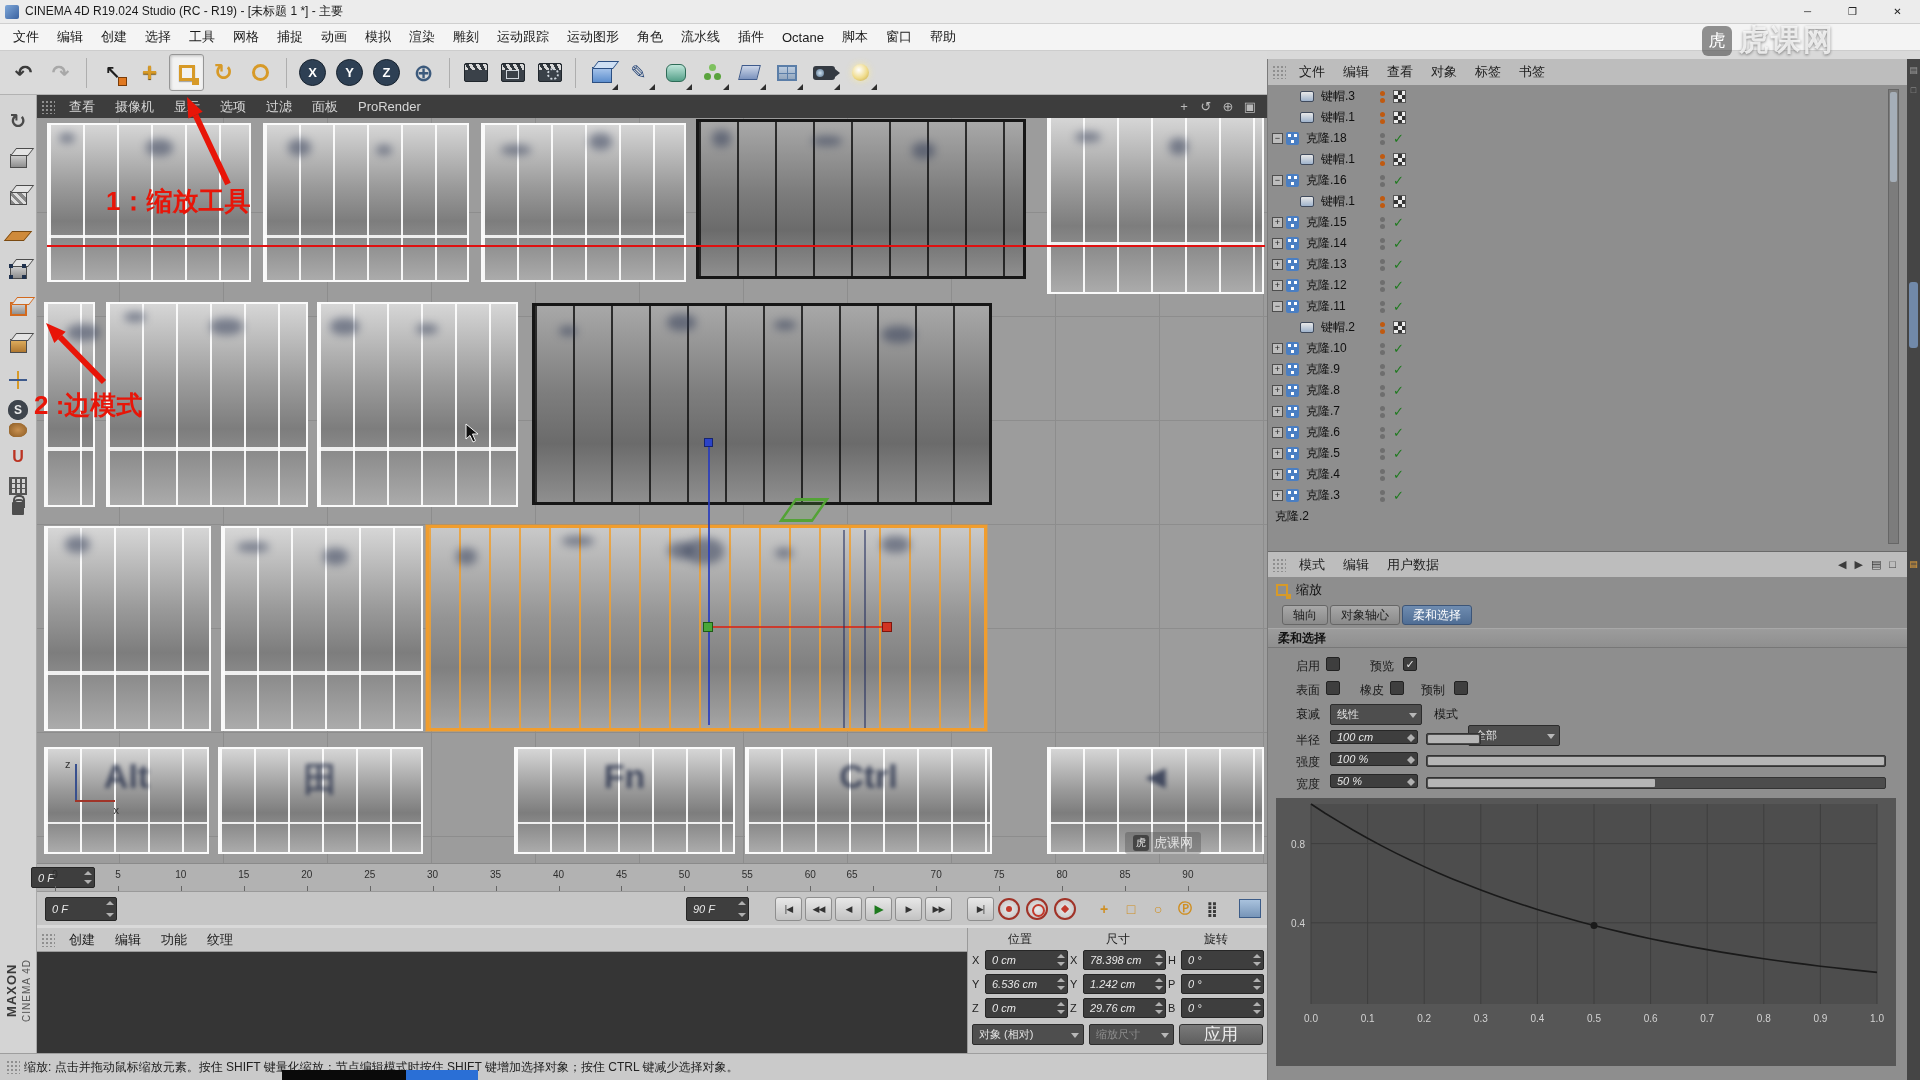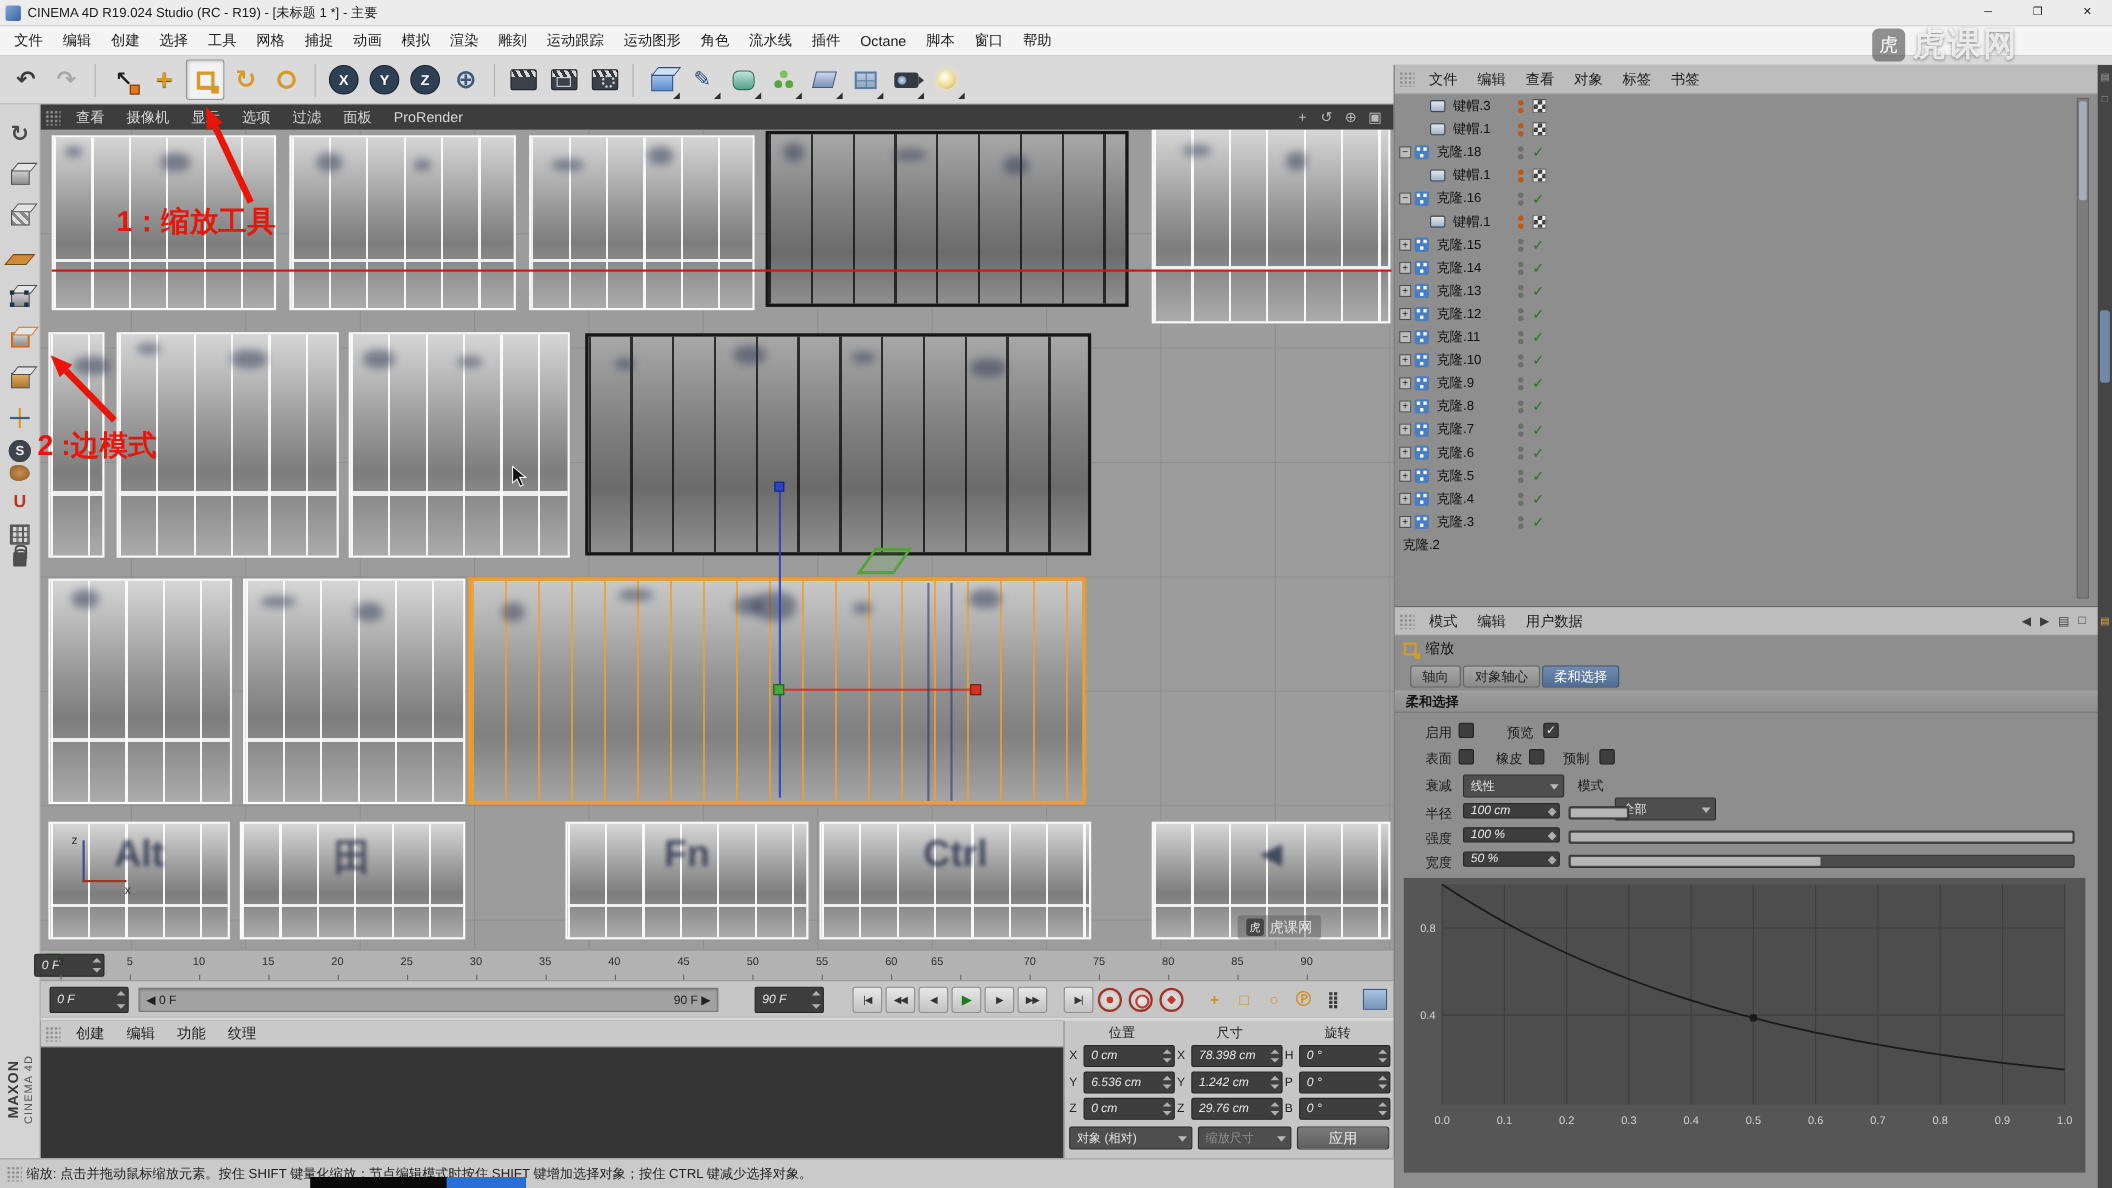--- a/index.html
+++ b/index.html
@@ -158,21 +158,21 @@
   #coordman{position:absolute;left:967px;top:928px;width:300px;height:125px;background:#c6c6c6;border-left:1px solid #9a9a9a;}
   .coord-col{position:absolute;top:3px;width:96px;}
   .coord-title{text-align:center;font-size:12px;color:#222;height:17px;display:flex;align-items:center;justify-content:center;gap:4px;}
   .crow{display:flex;align-items:center;height:23px;margin-bottom:1px;}
   .crow .axl{width:13px;font-size:11px;color:#222;flex:none;}
   .crow .field{flex:1;height:20px;}
   .coord-bottom{position:absolute;left:4px;right:4px;top:96px;display:flex;gap:5px;}
   .dropdown{height:21px;background:#4e4e4e;border:1px solid #2c2c2c;border-radius:2px;color:#e2e2e2;font-size:11px;display:flex;align-items:center;padding:0 16px 0 6px;position:relative;}
   .dropdown::after{content:"";position:absolute;right:4px;top:8px;border-left:4px solid transparent;border-right:4px solid transparent;border-top:5px solid #b8b8b8;}
   .dropdown.dim{color:#8f8f8f;}
-  .btn{height:21px;background:linear-gradient(#7a7a7a,#5e5e5e);border:1px solid #333;border-radius:3px;color:#ececec;font-size:13px;display:flex;align-items:center;justify-content:center;}
+  .btn{height:21px;background:linear-gradient(#7a7a7a,#5e5e5e);border:1px solid #333;border-radius:3px;color:#ececec;font-size:17px;display:flex;align-items:center;justify-content:center;}
 
   
   #rightcol{position:absolute;left:1267px;top:59px;width:640px;height:1021px;background:#8e8e8e;border-left:1px solid #7a7a7a;}
   .om-menu{height:27px;background:#bdbdbd;display:flex;align-items:center;border-bottom:1px solid #8e8e8e;font-size:13px;color:#1c1c1c;}
   .om-tab{padding:0 9px;}
   #om-body{position:absolute;top:27px;left:0;width:640px;height:465px;background:#8e8e8e;overflow:hidden;}
   .om-row{position:relative;height:21px;display:flex;align-items:center;font-size:12px;color:#101010;}
   .exp{width:11px;height:11px;border:1px solid #4e4e4e;background:#bdbdbd;font-size:9px;line-height:9px;text-align:center;color:#222;margin-right:3px;flex:none;}
   .exp.blank{border:none;background:transparent;}
   .oicon{flex:none;margin-right:4px;}
@@ -534,24 +534,20 @@
     </div>
 
   <div class="vp-transport" id="transport">
     <span class="field tfield" style="left:8px;width:72px;">
       <span>0 F</span>
       <span class="stepper">
           <i class="up"></i>
           <i class="dn"></i>
         </span>
     </span>
-    <span class="tslider">
-      <span>◀  0 F</span>
-      <span>90 F  ▶</span>
-    </span>
     <span class="field tfield" style="left:649px;width:63px;">
       <span>90 F</span>
       <span class="stepper">
           <i class="up"></i>
           <i class="dn"></i>
         </span>
     </span>
     <span class="tbtns" id="tbtns">
         <span class="pbtn">|◀</span>
         <span class="pbtn">◀◀</span>
@@ -847,20 +843,33 @@
         <span style="width: 4px; flex: 0 0 auto;"></span>
         <span class="exp">−</span>
         <span class="oicon cloner"></span>
         <span class="oname">克隆.11</span>
         <span class="otags">
           <span class="dots">
             <i></i>
             <i></i>
           </span>
           <span class="gcheck">✓</span>
+        </span>
+      </div>
+      <div class="om-row">
+        <span style="width: 18px; flex: 0 0 auto;"></span>
+        <span class="exp blank"></span>
+        <span class="oicon keycap"></span>
+        <span class="oname">键帽.2</span>
+        <span class="otags">
+          <span class="dots orange">
+            <i></i>
+            <i></i>
+          </span>
+          <span class="checker"></span>
         </span>
       </div>
       <div class="om-row">
         <span style="width: 4px; flex: 0 0 auto;"></span>
         <span class="exp">+</span>
         <span class="oicon cloner"></span>
         <span class="oname">克隆.10</span>
         <span class="otags">
           <span class="dots">
             <i></i>

